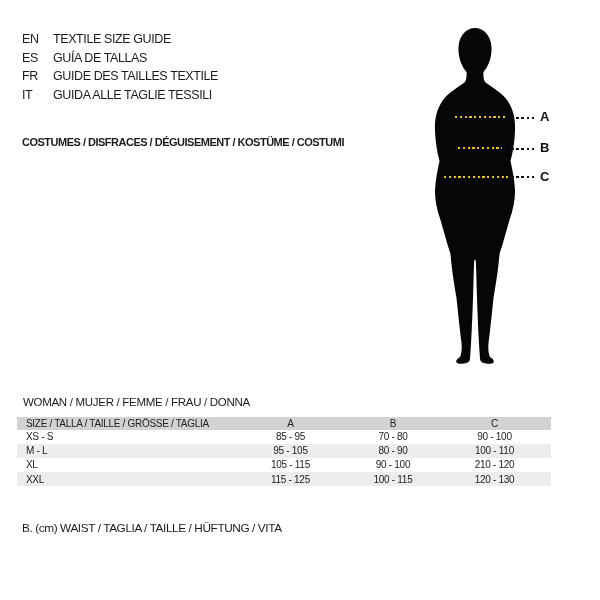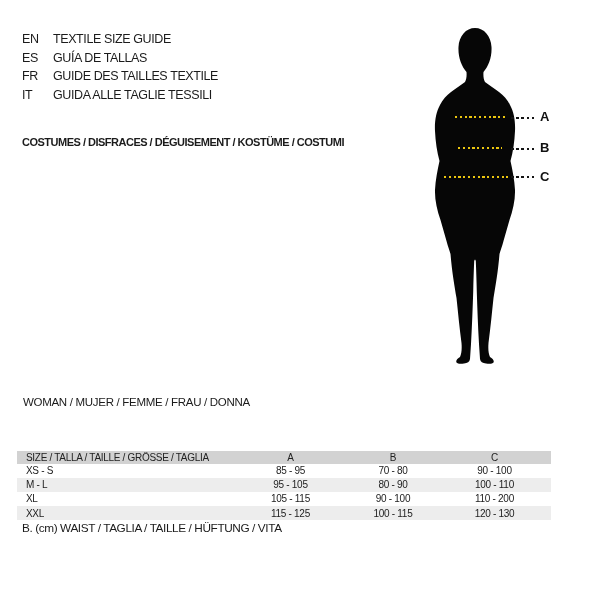--- a/index.html
+++ b/index.html
@@ -24,21 +24,21 @@
   .dash-b-callout{left:511px;top:147.5px;width:26px;}
   .dash-c-callout{left:511px;top:176px;width:26px;}
   .measure-label{position:absolute;left:540px;font-size:13px;font-weight:bold;color:#111;}
   .label-a{top:109px;}
   .label-b{top:140px;}
   .label-c{top:168.5px;}
   
   .section-title{position:absolute;left:23px;top:396px;font-size:11.5px;letter-spacing:-0.3px;}
   
   .sizes{position:absolute;left:17px;top:417px;width:556px;border-collapse:collapse;table-layout:fixed;
-         font-size:10px;letter-spacing:-0.3px;color:#222;margin-top:34px;}
+         font-size:10px;letter-spacing:-0.3px;color:#222;}
   .sizes col.c0{width:222px;}
   .sizes col.c1{width:103px;}
   .sizes col.c2{width:102px;}
   .sizes col.c3{width:129px;}
   .sizes th,.sizes td{font-weight:normal;text-align:center;padding:0;vertical-align:middle;}
   .sizes thead tr{background:#d2d2d2;height:12.5px;}
   .sizes tbody tr{height:14.2px;}
   .sizes tbody tr:nth-child(even){background:#ededed;}
   .sizes .left{text-align:left;padding-left:9px;}
   .sizes .lastcol{padding-right:28px;}
@@ -155,21 +155,21 @@
       <tr>
         <td class="left">M - L</td>
         <td>95 - 105</td>
         <td>80 - 90</td>
         <td class="lastcol">100 - 110</td>
       </tr>
       <tr>
         <td class="left">XL</td>
         <td>105 - 115</td>
         <td>90 - 100</td>
-        <td class="lastcol">110 - 200</td>
+        <td class="lastcol">210 - 120</td>
       </tr>
       <tr>
         <td class="left">XXL</td>
         <td>115 - 125</td>
         <td>100 - 115</td>
         <td class="lastcol">120 - 130</td>
       </tr>
     </tbody>
   </table>
 

